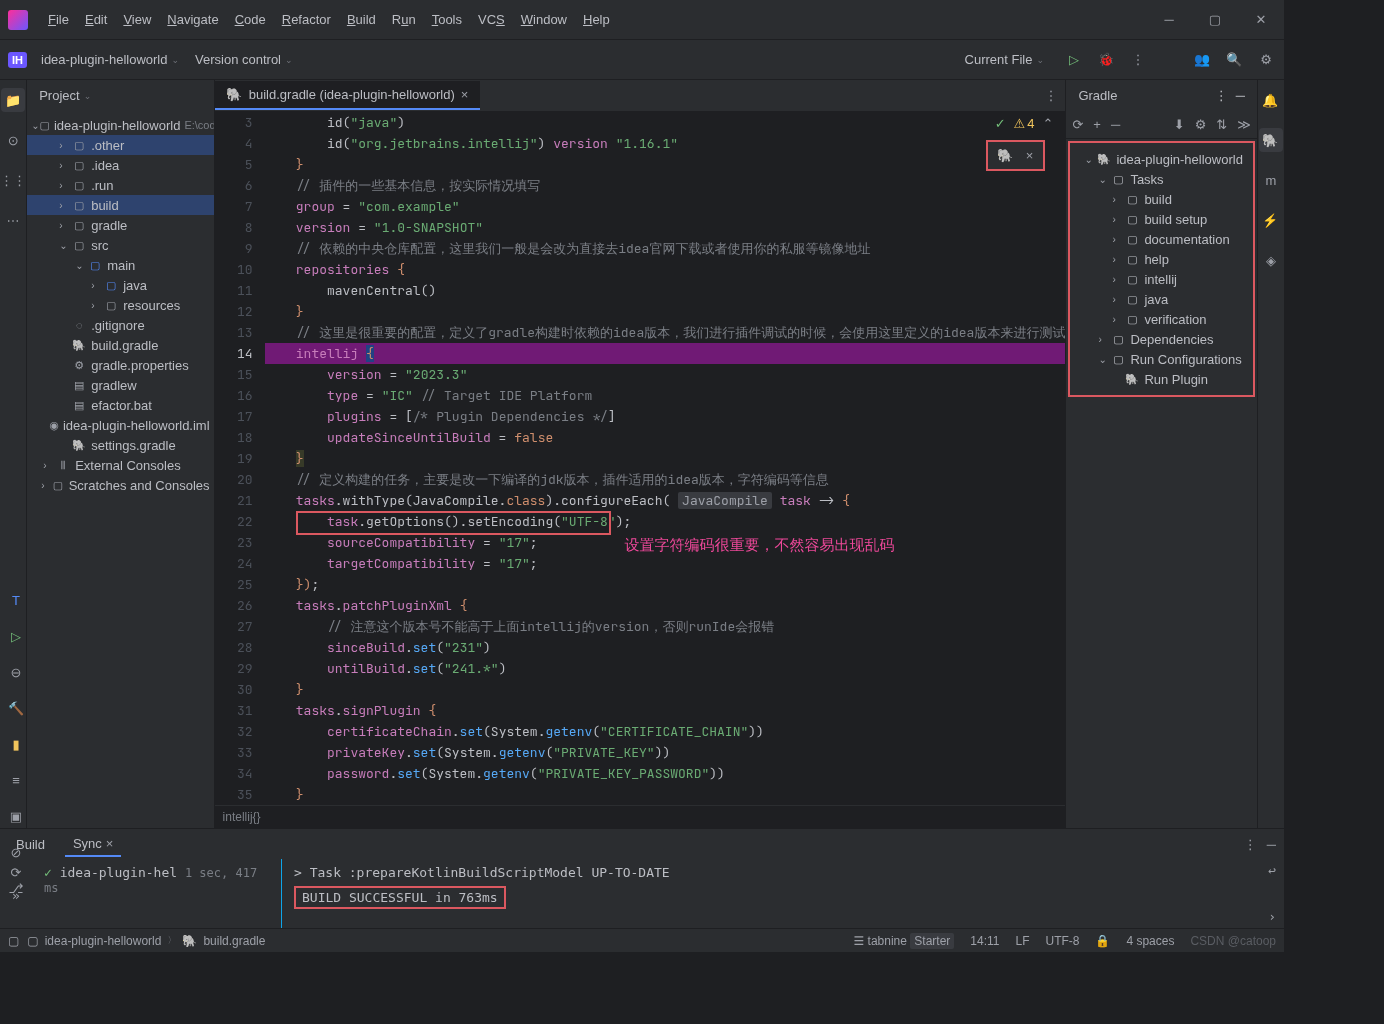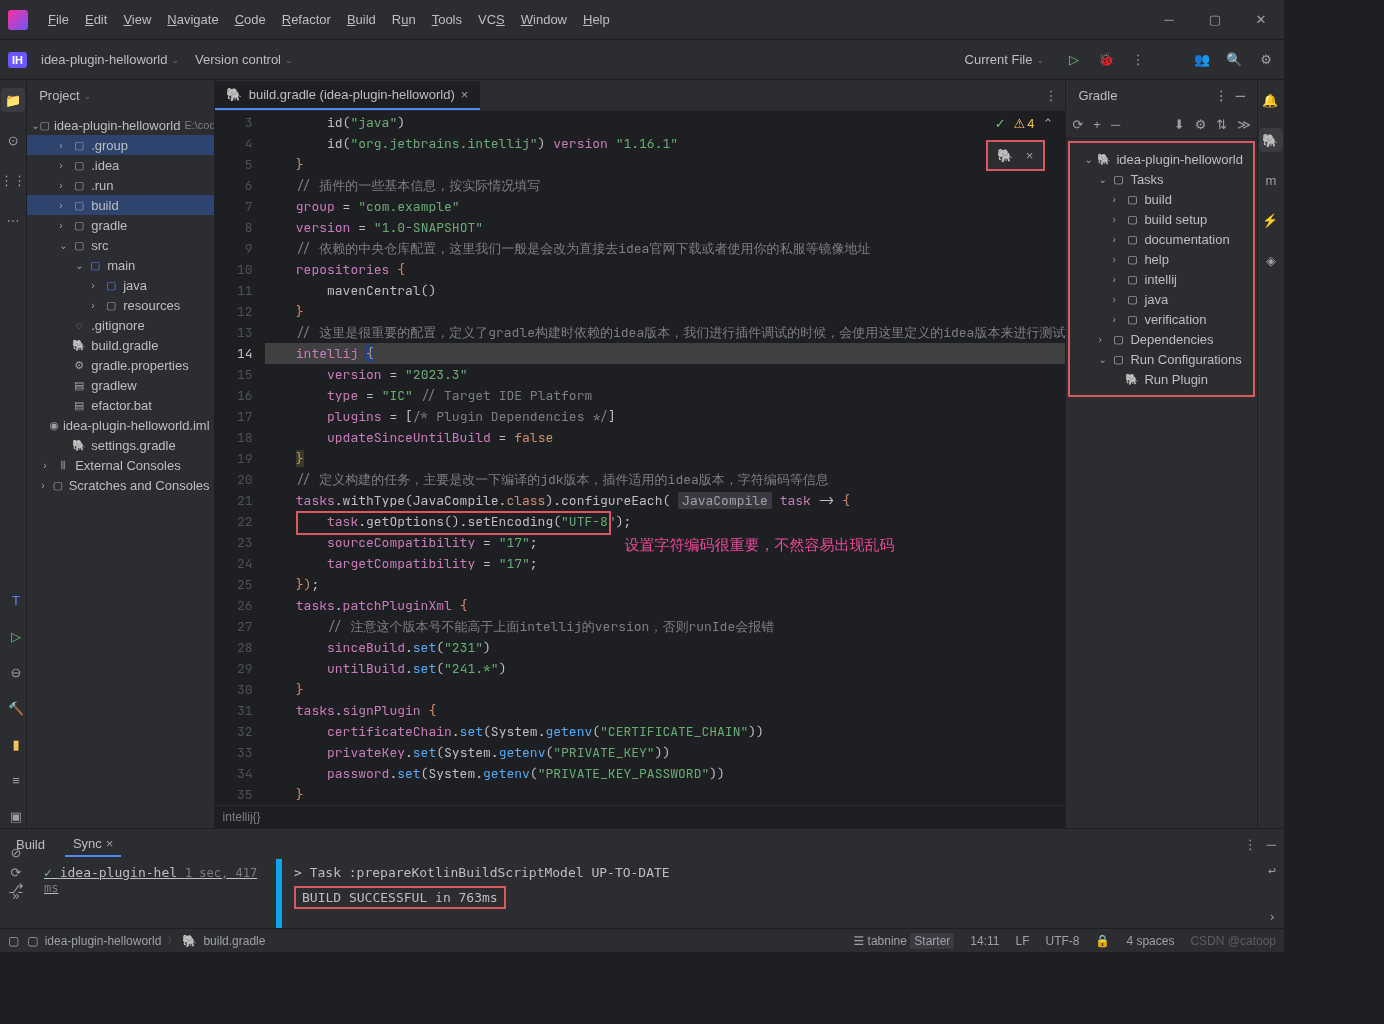--- a/index.html
+++ b/index.html
@@ -33,21 +33,21 @@
 .file-icon { color: #9da0a8; }
 .editor-area { flex: 1; background: #1e1f22; display: flex; flex-direction: column; position: relative; }
 .editor-tabs { height: 32px; background: #2b2d30; display: flex; align-items: center; border-bottom: 1px solid #1e1f22; }
 .editor-tab { padding: 6px 12px; display: flex; align-items: center; gap: 6px; background: #1e1f22; border-bottom: 2px solid #548af7; }
 .editor-content { flex: 1; display: flex; overflow: hidden; font-family: 'JetBrains Mono', Consolas, monospace; font-size: 13px; line-height: 21px; }
 .gutter-col { width: 50px; text-align: right; color: #4b5059; padding-right: 12px; user-select: none; }
 .gutter-line { height: 21px; }
 .gutter-line.current { color: #bcbec4; }
 .code-col { flex: 1; white-space: pre; }
 .code-line { height: 21px; }
-.code-line.current { background: #404040; }
+.code-line.current { background: #701a75; }
 .kw { color: #cf8e6d; }
 .str { color: #6aab73; }
 .fn { color: #56a8f5; }
 .com { color: #7a7e85; }
 .op { color: #bcbec4; }
 .id { color: #c77dbb; }
 .editor-overlay { position: absolute; top: 36px; right: 12px; display: flex; align-items: center; gap: 8px; }
 .warn-badge { color: #f2c55c; display: flex; align-items: center; gap: 2px; }
 .elephant-box { border: 2px solid #db5860; padding: 6px 10px; display: flex; align-items: center; gap: 12px; position: absolute; right: 20px; top: 60px; background: #2b2d30; }
 .red-box { border: 2px solid #db5860; position: absolute; }
@@ -55,21 +55,21 @@
 .gradle-panel { width: 195px; background: #2b2d30; border-left: 1px solid #1e1f22; }
 .gradle-toolbar { height: 28px; display: flex; align-items: center; padding: 0 6px; gap: 10px; color: #9da0a8; border-bottom: 1px solid #1e1f22; }
 .gradle-tree { padding: 4px; }
 .gradle-border { border: 2px solid #db5860; margin: 2px; padding: 2px; }
 .right-gutter { width: 32px; background: #2b2d30; border-left: 1px solid #1e1f22; display: flex; flex-direction: column; align-items: center; padding-top: 8px; gap: 16px; }
 .bottom-panel { height: 100px; background: #2b2d30; border-top: 1px solid #1e1f22; display: flex; flex-direction: column; }
 .bottom-tabs { height: 30px; display: flex; align-items: center; padding: 0 8px; gap: 12px; }
 .bottom-tab { padding: 4px 8px; cursor: pointer; display: flex; align-items: center; gap: 4px; }
 .bottom-tab.active { border-bottom: 2px solid #548af7; }
 .bottom-content { flex: 1; display: flex; font-family: Consolas, monospace; font-size: 13px; }
-.build-left { width: 250px; padding: 6px 12px; border-right: 6px solid #0ea5e9; text-decoration: underline; }
+.build-left { width: 250px; padding: 6px 12px; border-right: 1px solid #0ea5e9; }
 .build-success { color: #73bd79; }
 .build-time { color: #7a7e85; font-size: 12px; }
 .build-right { flex: 1; padding: 6px 12px; position: relative; }
 .build-red-box { border: 2px solid #db5860; display: inline-block; padding: 2px 6px; margin-top: 6px; }
 .statusbar { height: 24px; background: #2b2d30; border-top: 1px solid #1e1f22; display: flex; align-items: center; padding: 0 8px; font-size: 12px; color: #9da0a8; }
 .statusbar-right { margin-left: auto; display: flex; gap: 16px; align-items: center; }
 .breadcrumb { display: flex; align-items: center; gap: 6px; }
 .chev { color: #6e7178; font-size: 9px; }
 .play-icon { color: #73bd79; }
 .yellow { color: #f2c55c; }
@@ -154,21 +154,21 @@
           <span class="tree-indent" style="width:12px"></span>
           <span class="tree-chevron">⌄</span>
           <span class="tree-icon folder-icon">▢</span>
           <span>idea-plugin-helloworld</span>
           <span style="color:#7a7e85;font-size:11px;margin-left:4px">E:\cod</span>
         </div>
         <div class="tree-item selected">
           <span class="tree-indent" style="width:28px"></span>
           <span class="tree-chevron">›</span>
           <span class="tree-icon folder-icon">▢</span>
-          <span>.group</span>
+          <span>.other</span>
         </div>
         <div class="tree-item">
           <span class="tree-indent" style="width:28px"></span>
           <span class="tree-chevron">›</span>
           <span class="tree-icon folder-icon">▢</span>
           <span>.idea</span>
         </div>
         <div class="tree-item">
           <span class="tree-indent" style="width:28px"></span>
           <span class="tree-chevron">›</span>

